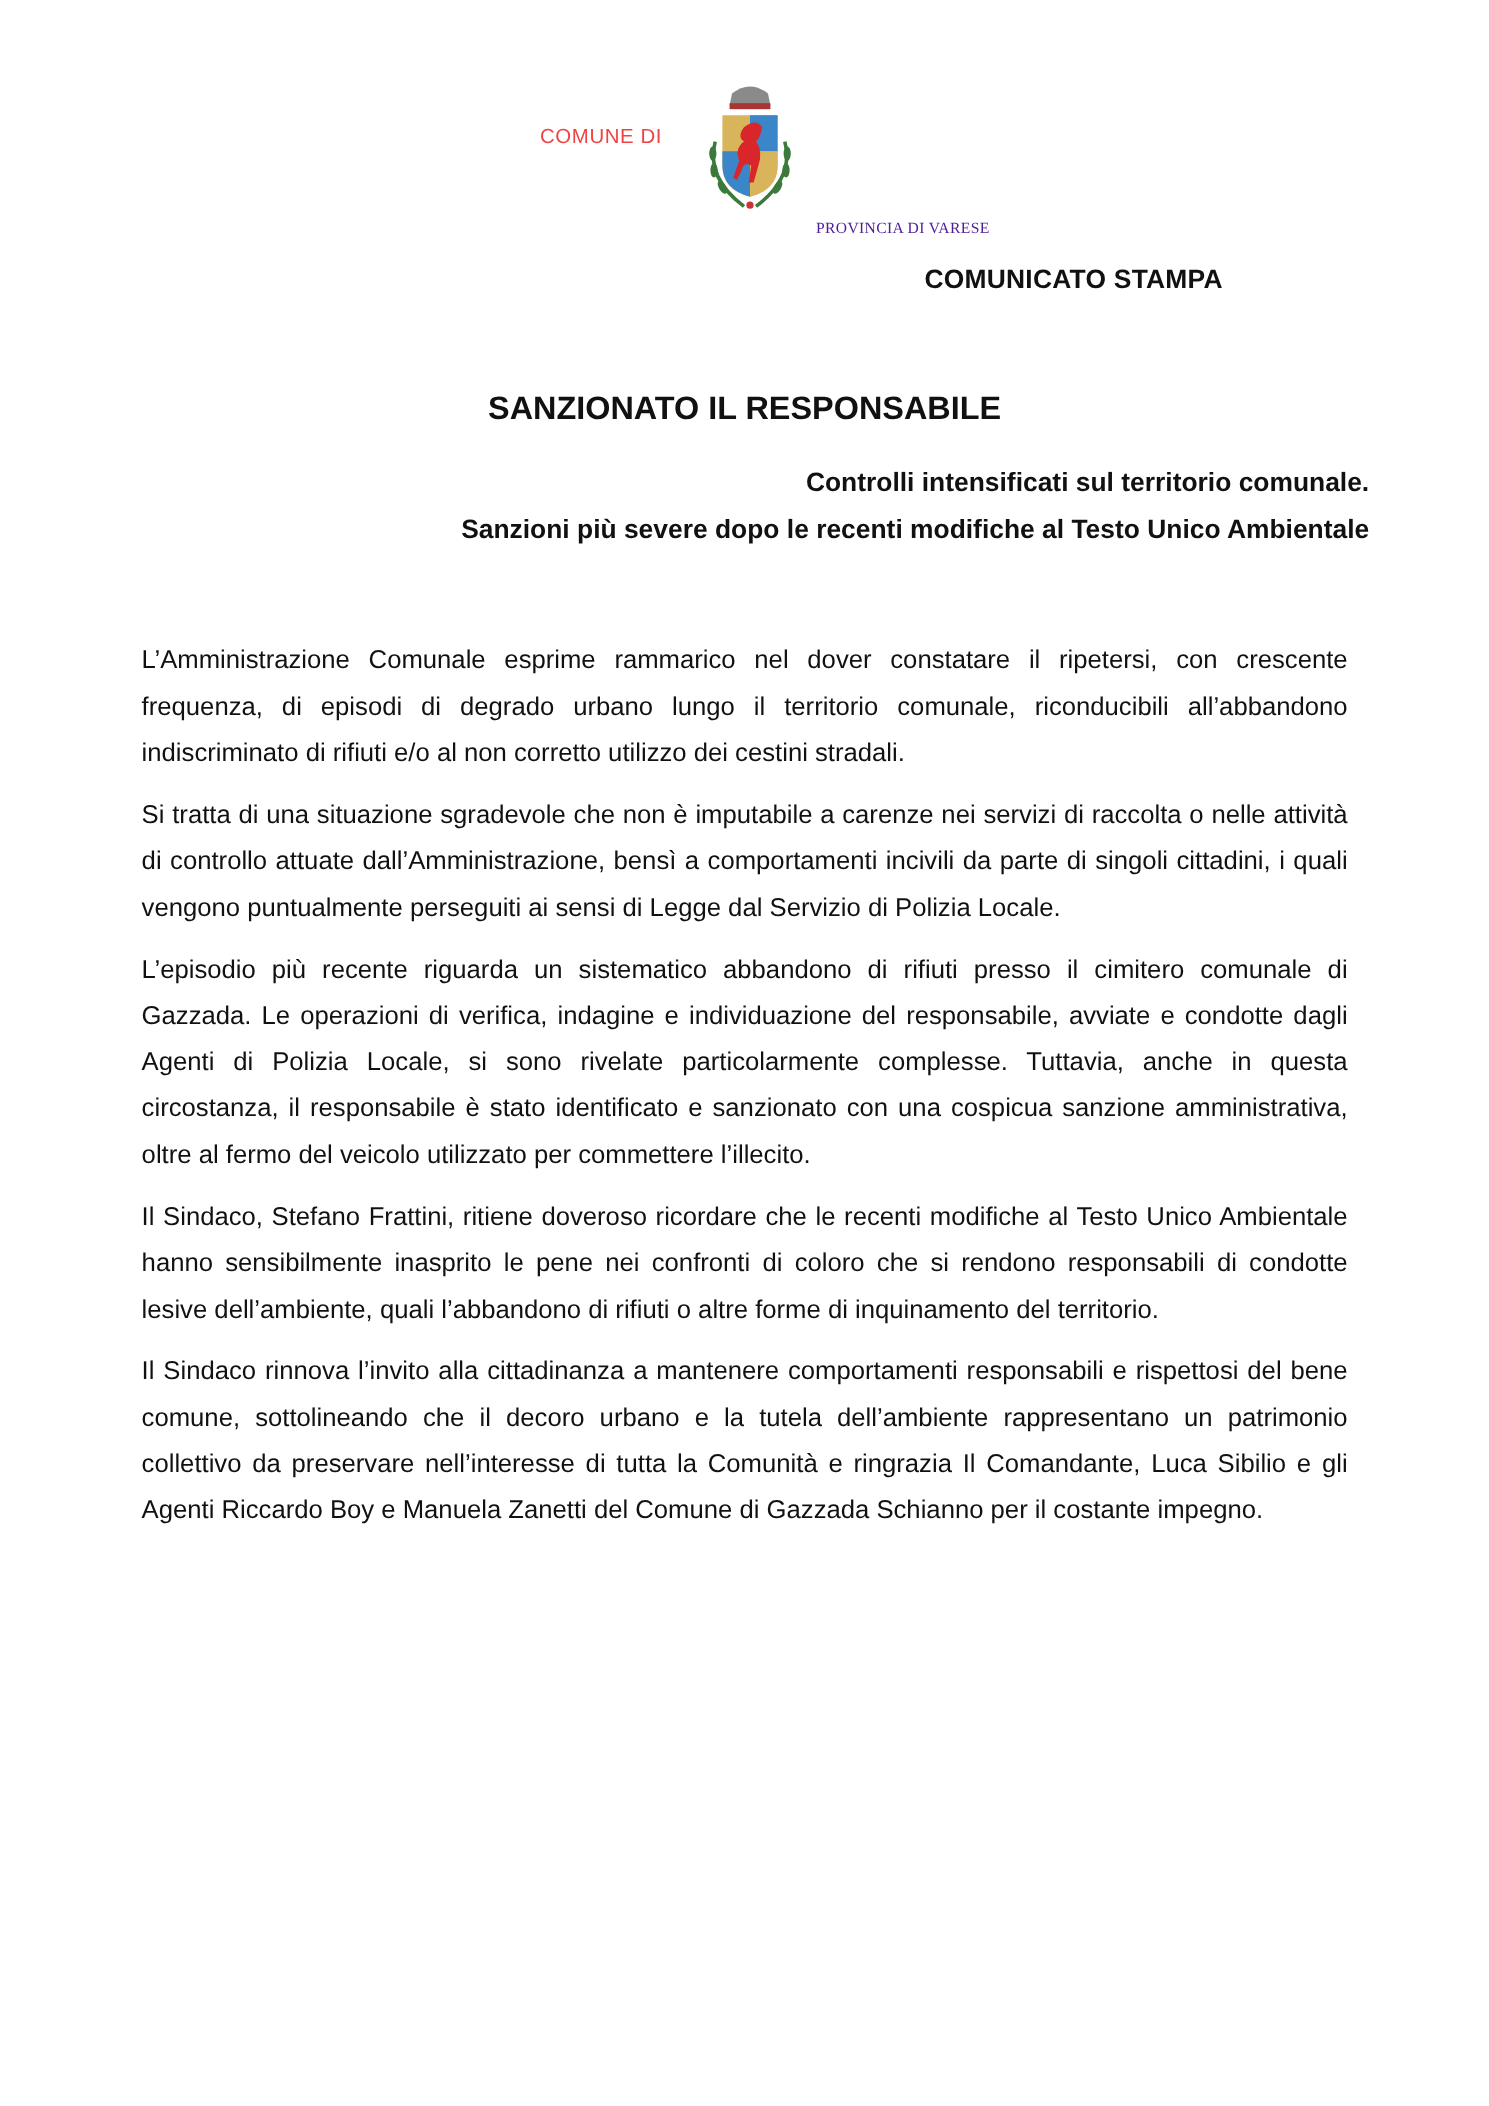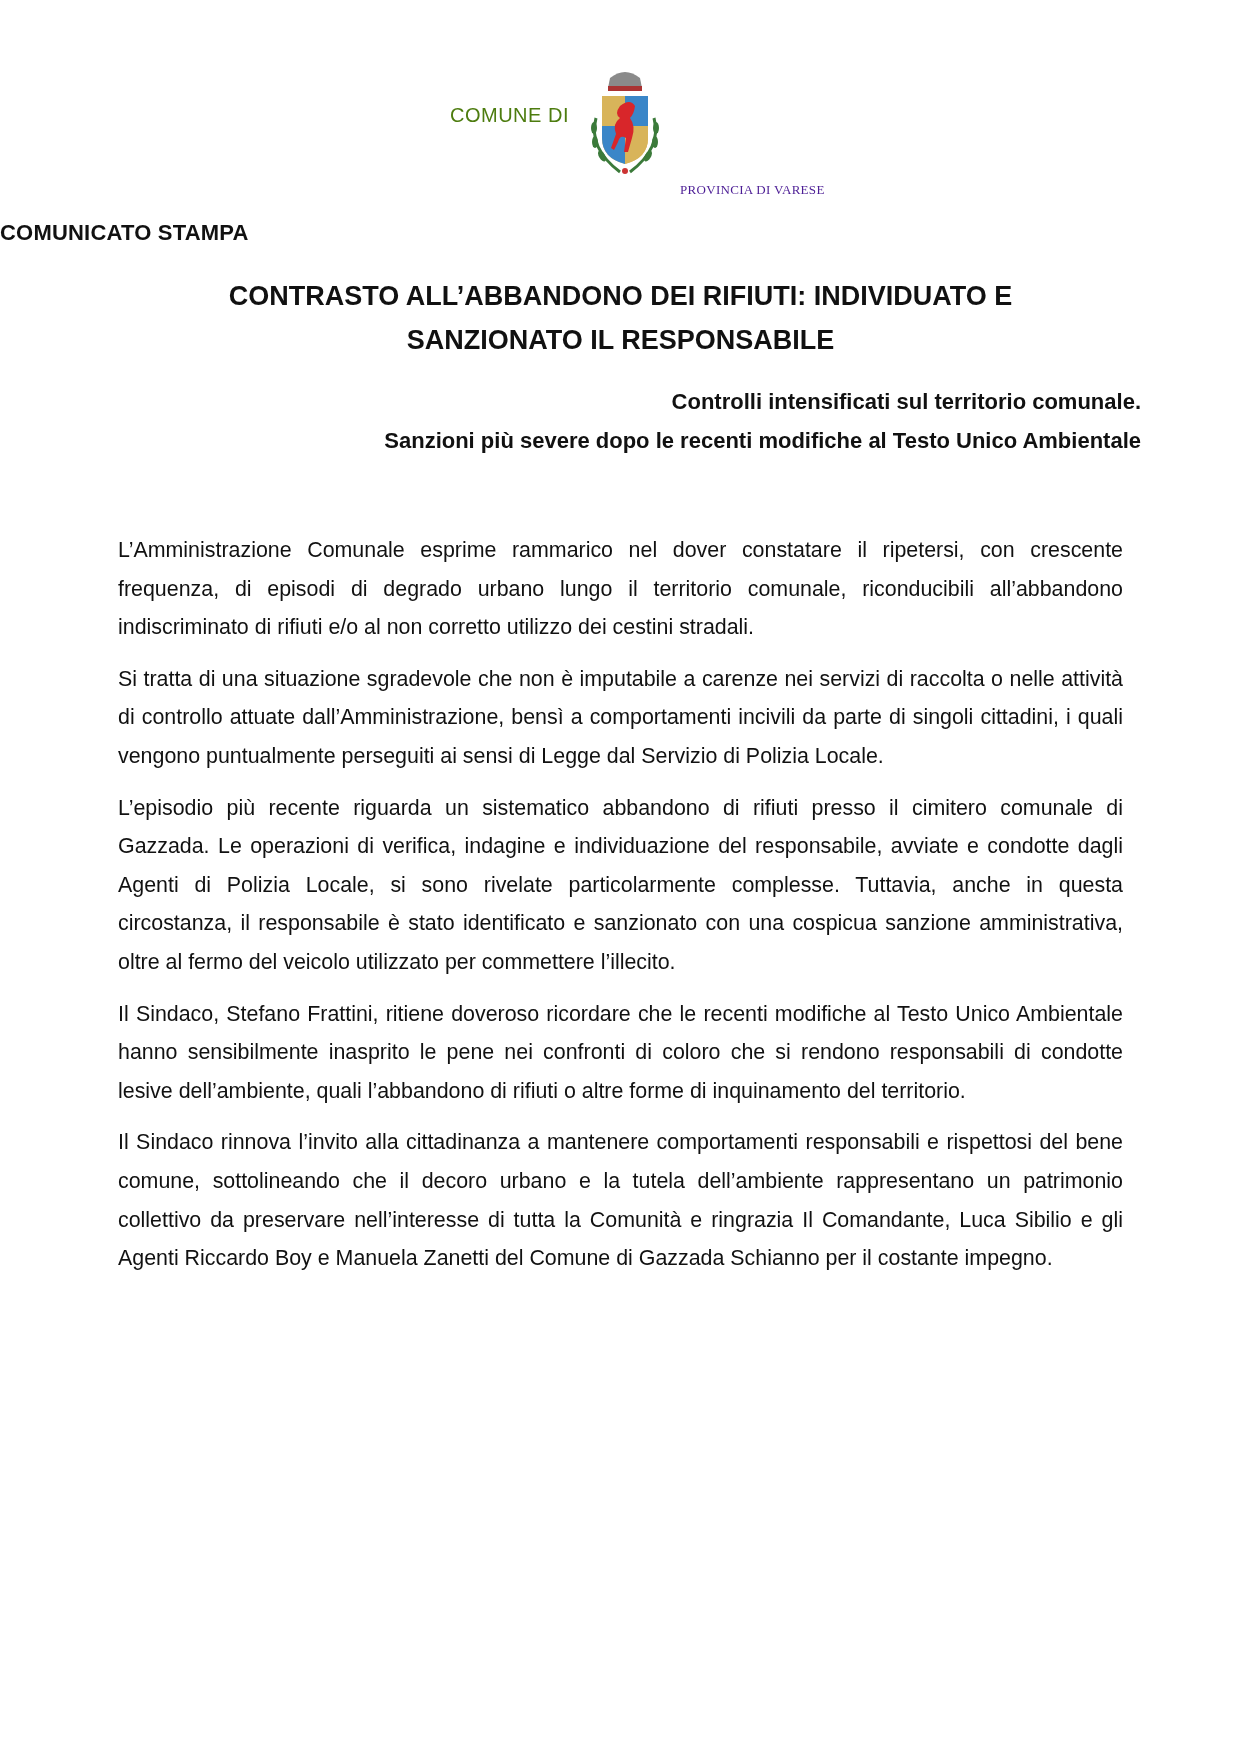--- a/index.html
+++ b/index.html
@@ -15,23 +15,23 @@
       position: absolute;
       left: 380px;
       top: 68px;
       width: 480px;
       height: 112px;
     }
     .lh-comune {
       position: absolute;
       left: 70px; top: 36px;
       font-family: "Liberation Sans", sans-serif;
-      font-size: 20px;
+      font-size: 17px;
       letter-spacing: 0.5px;
-      color: #4d7c0f;
+      color: #ef4444;
     }
     .lh-gazzada {
       position: absolute;
       left: 15px; top: 40px;
       font-family: "Liberation Serif", serif;
       font-style: italic;
       font-size: 56px;
       color: #111;
       letter-spacing: 1px;
       line-height: 1;
@@ -56,21 +56,21 @@
       margin-top: 20px;
     }
     .crest {
       position: absolute;
       left: 200px; top: 0px;
       width: 90px; height: 112px;
     }
     .press-label {
       position: absolute;
       top: 220px; left: 0; width: 1019px;
-      text-align: left;
+      text-align: right;
       font-weight: bold;
       font-size: 22px;
       letter-spacing: 0.2px;
     }
     .headline {
       position: absolute;
       top: 274px; left: 120px; width: 1001px;
       text-align: center;
       font-weight: bold;
       font-size: 27px;
@@ -130,21 +130,21 @@
       <ellipse cx="68" cy="88" rx="3" ry="6" transform="rotate(30 68 88)"></ellipse>
     </g>
     <circle cx="45" cy="103" r="3" fill="#c33"></circle>
   </svg>
   <span class="lh-provincia">PROVINCIA DI VARESE</span>
 </div>
 
 <div class="press-label">COMUNICATO STAMPA</div>
 
 <h1 class="headline">
-  <span>CONTRASTO ALL’ABBANDONO DEI RIFIUTI: INDIVIDUATO E</span><br>
+  <br>
   <span>SANZIONATO IL RESPONSABILE</span>
 </h1>
 
 <h2 class="subtitle">
   <span>Controlli intensificati sul territorio comunale.</span><br>
   <span>Sanzioni più severe dopo le recenti modifiche al Testo Unico Ambientale</span>
 </h2>
 
 <div class="body-text">
   <p>L’Amministrazione Comunale esprime rammarico nel dover constatare il ripetersi, con crescente frequenza, di episodi di degrado urbano lungo il territorio comunale, riconducibili all’abbandono indiscriminato di rifiuti e/o al non corretto utilizzo dei cestini stradali.</p>

